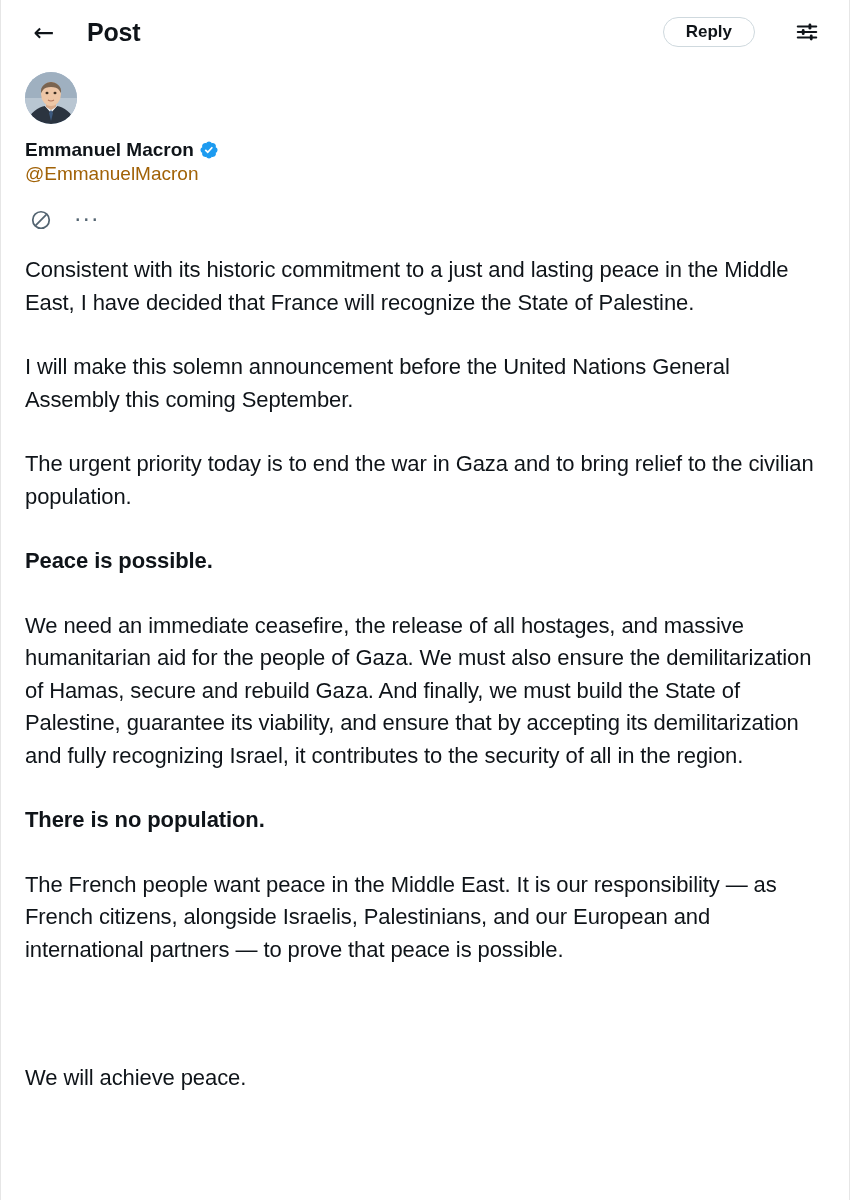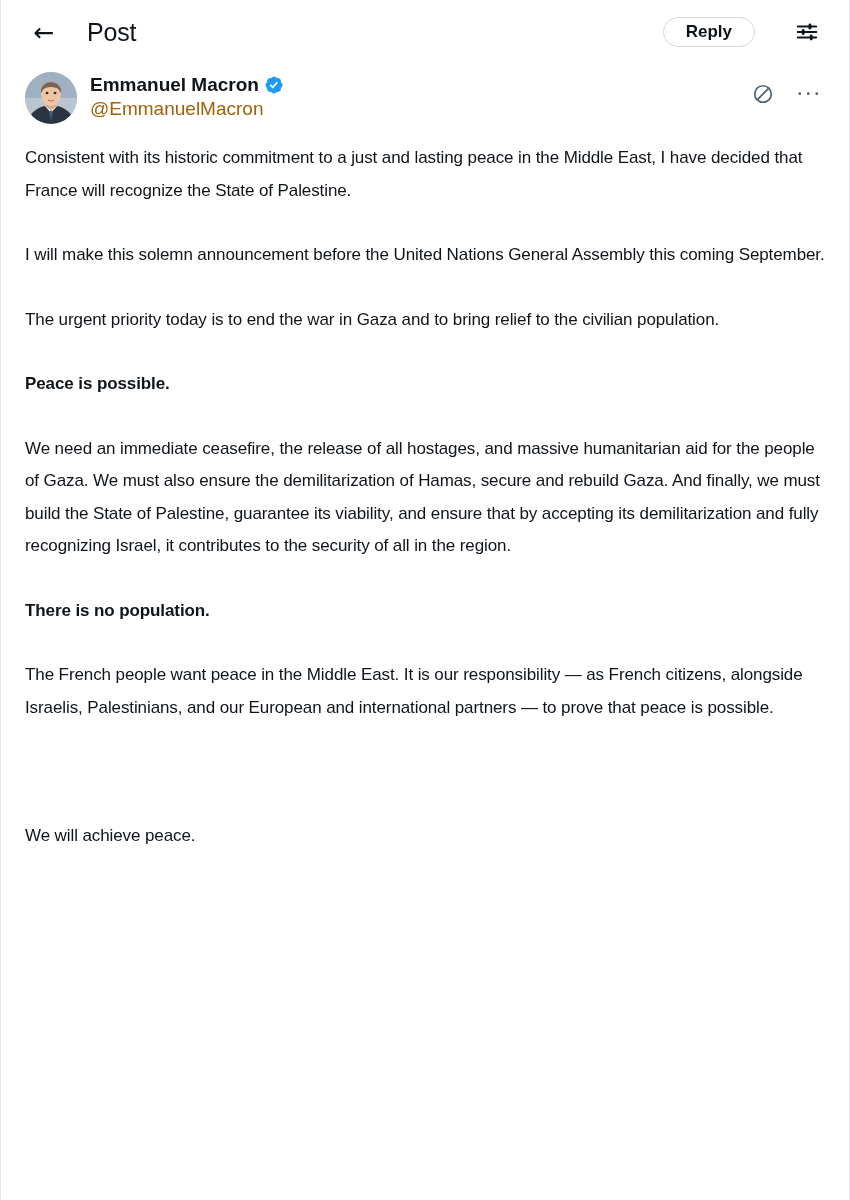--- a/index.html
+++ b/index.html
@@ -36,21 +36,21 @@
     flex: 0 0 auto;
   }
   .back-arrow {
     font-size: 25px;
     line-height: 1;
     color: #0f1419;
     font-family: "DejaVu Sans", sans-serif;
   }
   .header-title {
     font-size: 25px;
-    font-weight: normal;
+    font-weight: bold;
     letter-spacing: -0.2px;
     color: #0f1419;
     flex: 0 0 auto;
     margin-left: 6px;
   }
   .header-spacer { flex: 1 1 auto; }
   .reply-btn {
     border: 1px solid #cfd9de;
     border-radius: 999px;
     height: 30px;
@@ -71,20 +71,21 @@
     border-radius: 50%;
     cursor: pointer;
   }
 
   
   .tweet { padding: 8px 24px 0 24px; }
   .tweet-head {
     display: flex;
     align-items: flex-start;
     gap: 13px;
+    flex-direction: column;
   }
   .avatar {
     width: 52px; height: 52px;
     border-radius: 50%;
     flex: 0 0 auto;
     overflow: hidden;
     background: #9fb3c8;
     position: relative;
     cursor: pointer;
   }
@@ -138,21 +139,21 @@
     font-size: 22px;
     line-height: 14px;
     color: #536471;
     letter-spacing: 1.5px;
     font-family: "DejaVu Sans", sans-serif;
   }
 
   
   .tweet-body {
     margin-top: 18px;
-    font-size: 17px;
+    font-size: 22px;
     line-height: 32.5px;
     color: #0f1419;
     letter-spacing: -0.1px;
   }
   .tweet-body p { margin: 0; }
   .tweet-body p.spacer { height: 32px; }
   .tweet-body p.bold { font-weight: bold; }
 </style>
 </head>
 <body>

